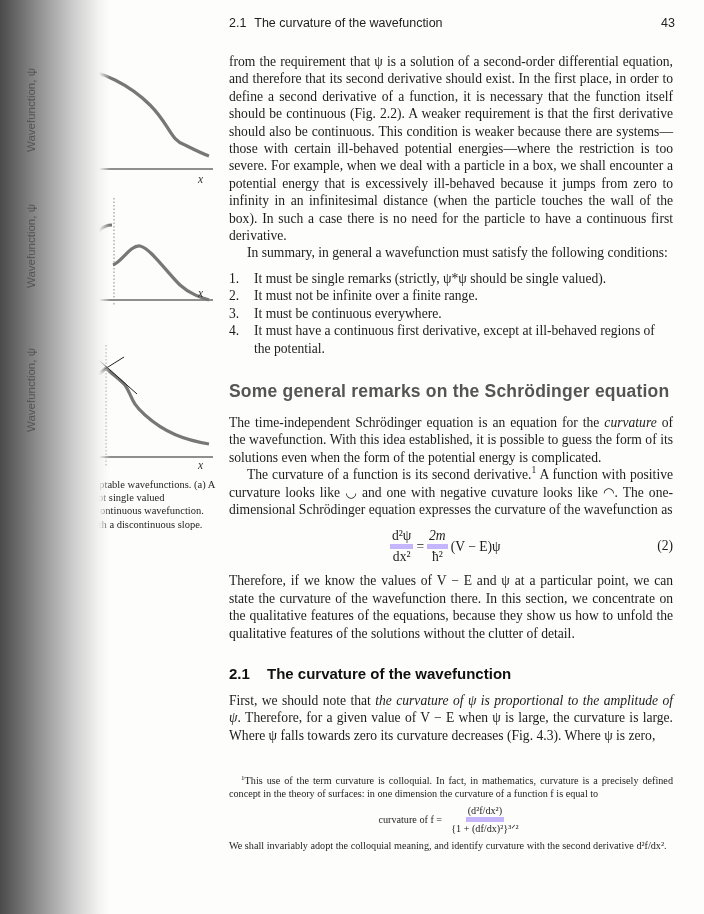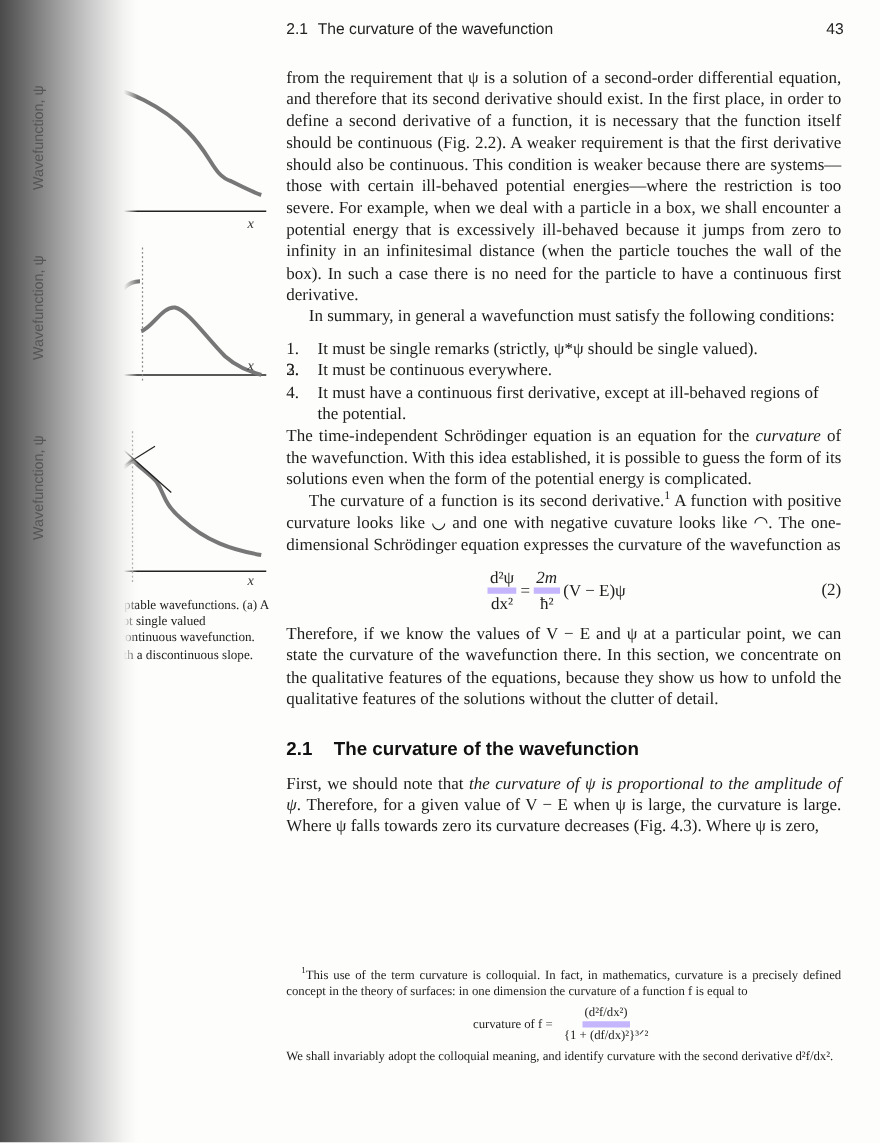--- a/index.html
+++ b/index.html
@@ -129,25 +129,26 @@
     <span class="figlab">Fig. 2.2.</span>
     <span>Three unacceptable wavefunctions. (a) A wavefunction that is not single valued everywhere. (b) A discontinuous wavefunction. (c) A wavefunction with a discontinuous slope.</span>
   </div>
 </div>
 
 <div class="main">
   <p>from the requirement that ψ is a solution of a second-order differential equation, and therefore that its second derivative should exist. In the first place, in order to define a second derivative of a function, it is necessary that the function itself should be continuous (Fig. 2.2). A weaker requirement is that the first derivative should also be continuous. This condition is weaker because there are systems—those with certain ill-behaved potential energies—where the restriction is too severe. For example, when we deal with a particle in a box, we shall encounter a potential energy that is excessively ill-behaved because it jumps from zero to infinity in an infinitesimal distance (when the particle touches the wall of the box). In such a case there is no need for the particle to have a continuous first derivative.</p>
   <p class="indent">In summary, in general a wavefunction must satisfy the following conditions:</p>
   <ol class="cond-list">
     <li><span class="num">1.</span><span>It must be single remarks (strictly, ψ*ψ should be single valued).</span></li>
-    <li><span class="num">2.</span></li>
+    <li><span class="num">2.</span><span>It must not be infinite over a finite range.</span></li>
     <li><span class="num">3.</span><span>It must be continuous everywhere.</span></li>
     <li><span class="num">4.</span><span>It must have a continuous first derivative, except at ill-behaved regions of the potential.</span></li>
   </ol>
 
+  <h2 class="remarks">Some general remarks on the Schrödinger equation</h2>
 
   <p><span>The time-independent Schrödinger equation is an equation for the </span><i>curvature</i><span> of the wavefunction. With this idea established, it is possible to guess the form of its solutions even when the form of the potential energy is complicated.</span></p>
   <p class="indent"><span>The curvature of a function is its second derivative.</span><sup>1</sup><span> A function with positive curvature looks like ◡ and one with negative cuvature looks like ◠. The one-dimensional Schrödinger equation expresses the curvature of the wavefunction as</span></p>
 
   <div class="equation">
     <div class="eq-body">
       <span class="frac">
         <span class="n">d²ψ</span>
         <span class="d">dx²</span>
       </span>

